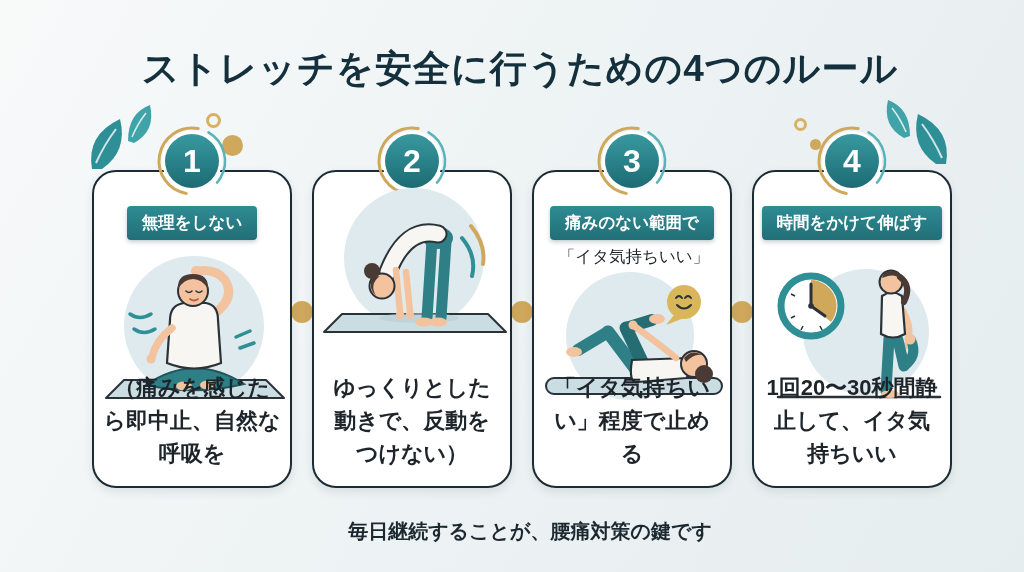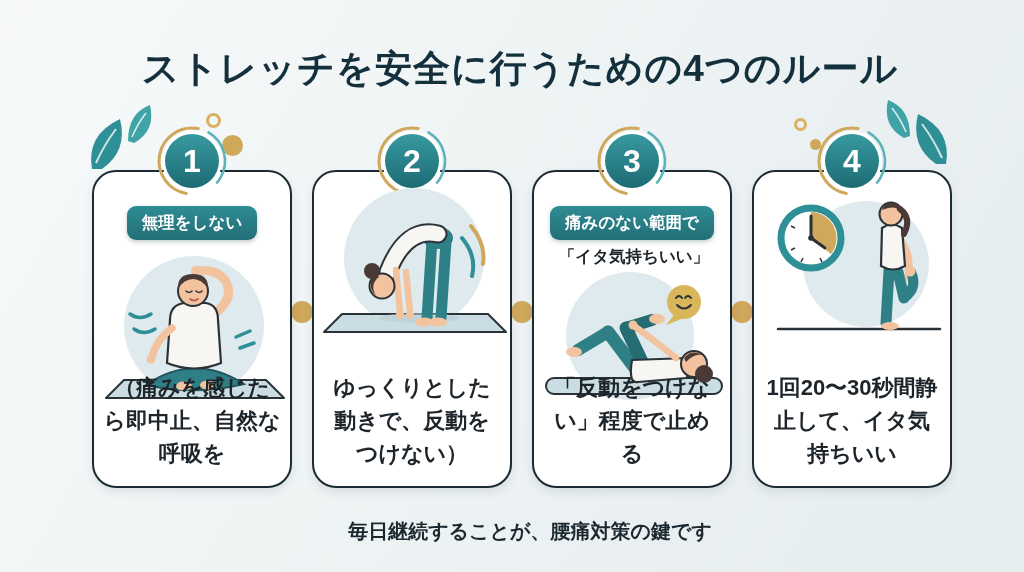--- a/index.html
+++ b/index.html
@@ -28,29 +28,29 @@
   .card1{left:92px;} .card2{left:312px;} .card3{left:532px;} .card4{left:752px;}
   .badge{
     position:absolute;top:-49px;left:50%;transform:translateX(-50%);
     width:76px;height:76px;
   }
   .badge text{font-family:"Liberation Sans","DejaVu Sans",sans-serif;font-weight:bold;}
   .pill{
     margin:34px auto 0 auto;width:max-content;max-width:182px;
     background:linear-gradient(180deg,#2f8c93,#226e77);
     color:#ffffff;font-size:16.5px;font-weight:700;
-    padding:6px 15px;border-radius:9px;text-align:center;
+    padding:6px 15px;border-radius:4px;text-align:center;
     box-shadow:0 2px 4px rgba(20,50,60,.25);
     white-space:nowrap;
   }
   .illus{position:relative;width:200px;height:168px;margin-top:4px;}
   .illus svg{display:block;}
   .quote{
     position:absolute;top:2px;left:0;width:100%;text-align:center;
-    font-size:16.5px;font-weight:700;color:#1d242a;z-index:2;
+    font-size:16.5px;font-weight:400;color:#1d242a;z-index:2;
   }
   .caption{
     position:absolute;bottom:16px;left:0;width:100%;
     box-sizing:border-box;padding:0 9px;
     text-align:center;font-size:22px;font-weight:700;color:#1d242a;
     line-height:1.5;
   }
   .connector-dot{
     position:absolute;top:301px;width:22px;height:22px;border-radius:50%;
     background:#cfa85c;
@@ -208,32 +208,33 @@
         <path d="M92,84 L118,76" stroke="#256c73" stroke-width="12" stroke-linecap="round"></path>
         <ellipse cx="123" cy="75" rx="8" ry="5" fill="#f2c39e"></ellipse>
         <path d="M98,116 Q94,140 104,138 L152,134 Q162,128 154,114 Z" fill="#f7f6f2" stroke="#2a3238" stroke-width="2.2"></path>
         <path d="M142,114 Q120,96 100,82" stroke="#f2c39e" stroke-width="6.5" fill="none" stroke-linecap="round"></path>
         <circle cx="99" cy="81" r="4.5" fill="#f2c39e"></circle>
         <circle cx="160" cy="120" r="13" fill="#f2c39e" stroke="#2a3238" stroke-width="2"></circle>
         <circle cx="170" cy="130" r="9" fill="#4a3a35"></circle>
         <path d="M150,114 Q158,104 170,112 Q162,108 152,118 Z" fill="#4a3a35"></path>
       </svg>
     </div>
-    <div class="caption">「反動をつけない」程度で止める</div>
+    <div class="caption">「イタ気持ちいい」程度で止める</div>
   </div>
 
   
   <div class="card card4">
     <svg class="badge" viewBox="0 0 76 76">
       <circle cx="38" cy="38" r="33" fill="none" stroke="#cfa85c" stroke-width="3" stroke-dasharray="104 104" transform="rotate(100 38 38)" stroke-linecap="round"></circle>
       <circle cx="38" cy="38" r="33" fill="none" stroke="#5ab3b8" stroke-width="2.5" stroke-dasharray="58 150" transform="rotate(-60 38 38)" stroke-linecap="round"></circle>
       <circle cx="38" cy="38" r="30" fill="#ffffff"></circle>
       <circle cx="38" cy="38" r="27" fill="url(#tealGrad)"></circle>
       <text x="38" y="49" font-size="32" fill="#ffffff" text-anchor="middle">4</text>
     </svg>
+    <div class="pill">時間をかけて伸ばす</div>
     <div class="illus">
       <svg width="200" height="168" viewBox="0 0 200 168">
         <circle cx="112" cy="88" r="63" fill="#dfeaee"></circle>
         <line x1="24" y1="153" x2="186" y2="153" stroke="#2a3238" stroke-width="2.5" stroke-linecap="round"></line>
         <g>
           <circle cx="57" cy="62" r="30" fill="#ffffff" stroke="#2e8f96" stroke-width="7"></circle>
           <path d="M57,62 L57,36 A26,26 0 0 1 77,78 Z" fill="#cfa85c"></path>
           <line x1="57" y1="62" x2="57" y2="40" stroke="#2a3238" stroke-width="3" stroke-linecap="round"></line>
           <line x1="57" y1="62" x2="71" y2="72" stroke="#2a3238" stroke-width="3" stroke-linecap="round"></line>
           <circle cx="57" cy="62" r="2.8" fill="#2a3238"></circle>

